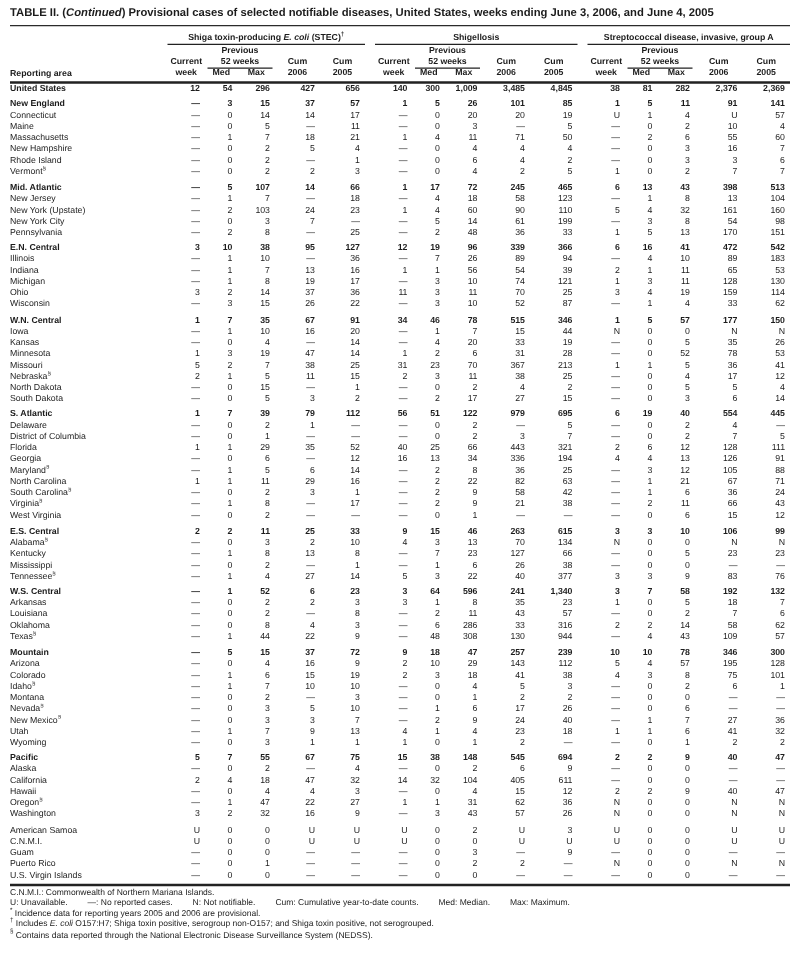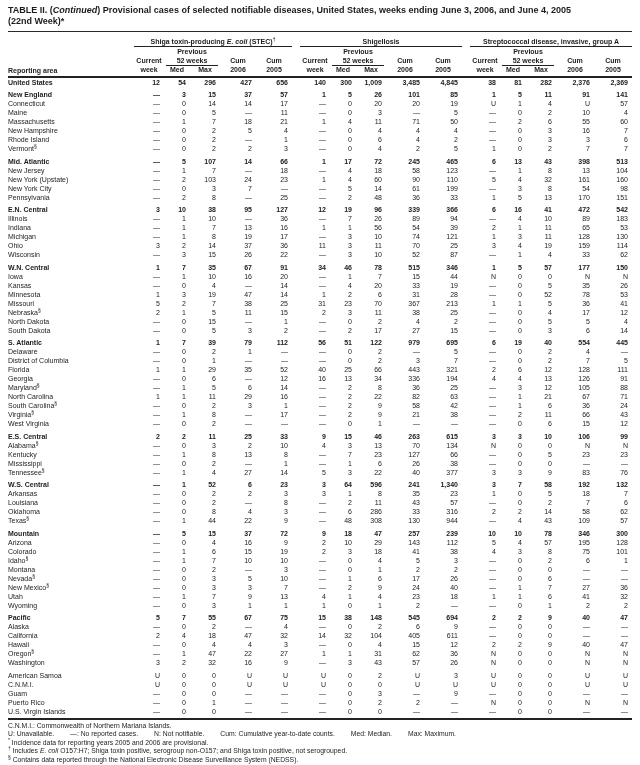--- a/index.html
+++ b/index.html
@@ -51,21 +51,20 @@
   .fnotes .legend span { margin-right:16px; }
   i { font-style:italic; }
 </style>
 </head>
 <body>
 
 <div class="page">
 
   <div class="title">
     <span><span>TABLE II. (</span><i>Continued</i><span>) Provisional cases of selected notifiable diseases, United States, weeks ending June 3, 2006, and June 4, 2005</span></span>
-    <div>(22nd Week)*</div>
   </div>
 
   <div class="rule-top"></div>
 
   <div class="hdr">
     <div class="rahdr">Reporting area</div>
 
     <div class="group g1">
       <div class="gtitle"><span>Shiga toxin-producing </span><i>E. coli</i><span> (STEC)</span><sup>†</sup></div>
       <div class="ghead">

